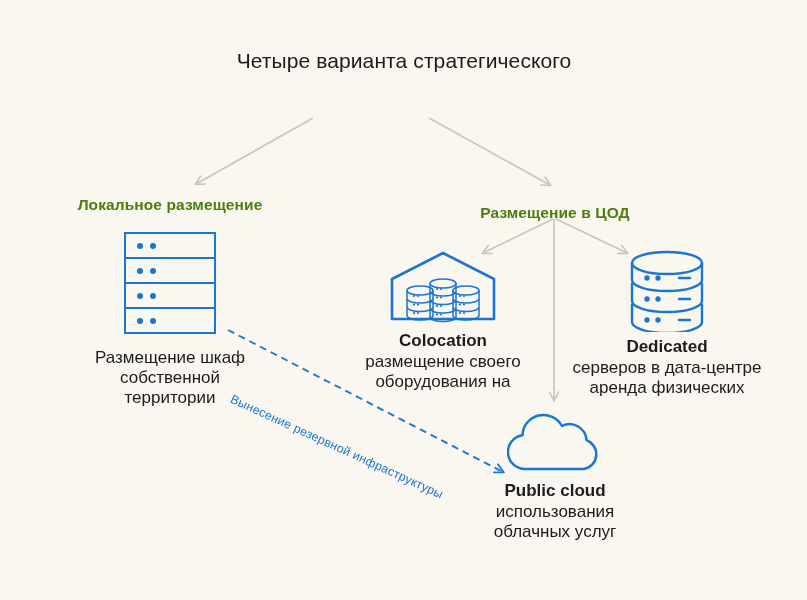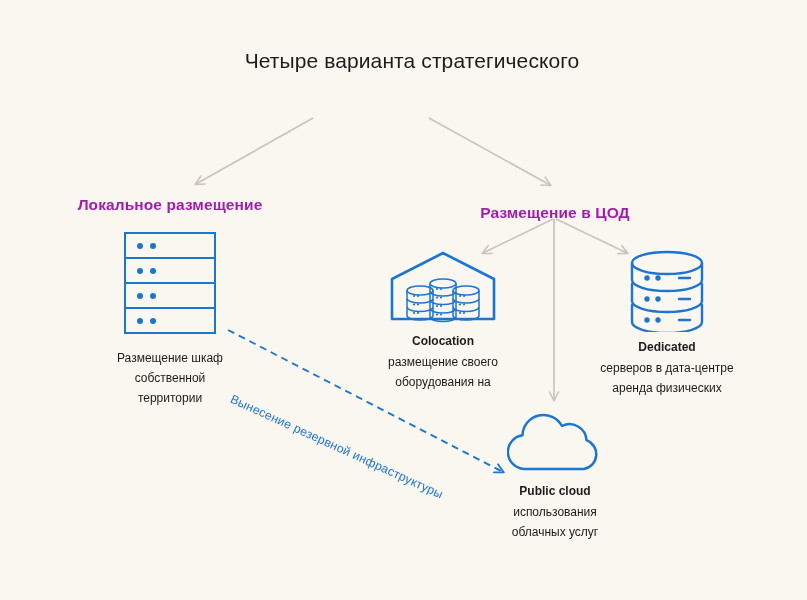--- a/index.html
+++ b/index.html
@@ -27,53 +27,53 @@
     height: 600px;
     pointer-events: none;
   }
   .node {
     position: absolute;
     text-align: center;
   }
 
   
   #title {
-    left: 16px;
+    left: 8px;
     top: 46px;
     width: 792px;
     font-size: 21px;
     line-height: 30px;
     color: #1c1c1c;
     letter-spacing: 0.1px;
   }
   #title .tline { display: block; }
 
   
   .branch-heading {
     font-size: 15.5px;
     font-weight: bold;
-    color: #a21caf;
+    color: #4d7c0f;
     letter-spacing: 0.1px;
     white-space: nowrap;
   }
   #heading-onprem {
     left: 0px;
     top: 196px;
     width: 340px;
   }
   #heading-dc {
     left: 410px;
     top: 196px;
     width: 290px;
     margin-top: 8px;
   }
 
   
   .caption {
-    font-size: 12px;
+    font-size: 17px;
     line-height: 20px;
     color: #1c1c1c;
   }
   .caption .cap-title {
     display: block;
     font-weight: bold;
     margin-bottom: 1px;
   }
   .caption .cap-line { display: block; }
 

